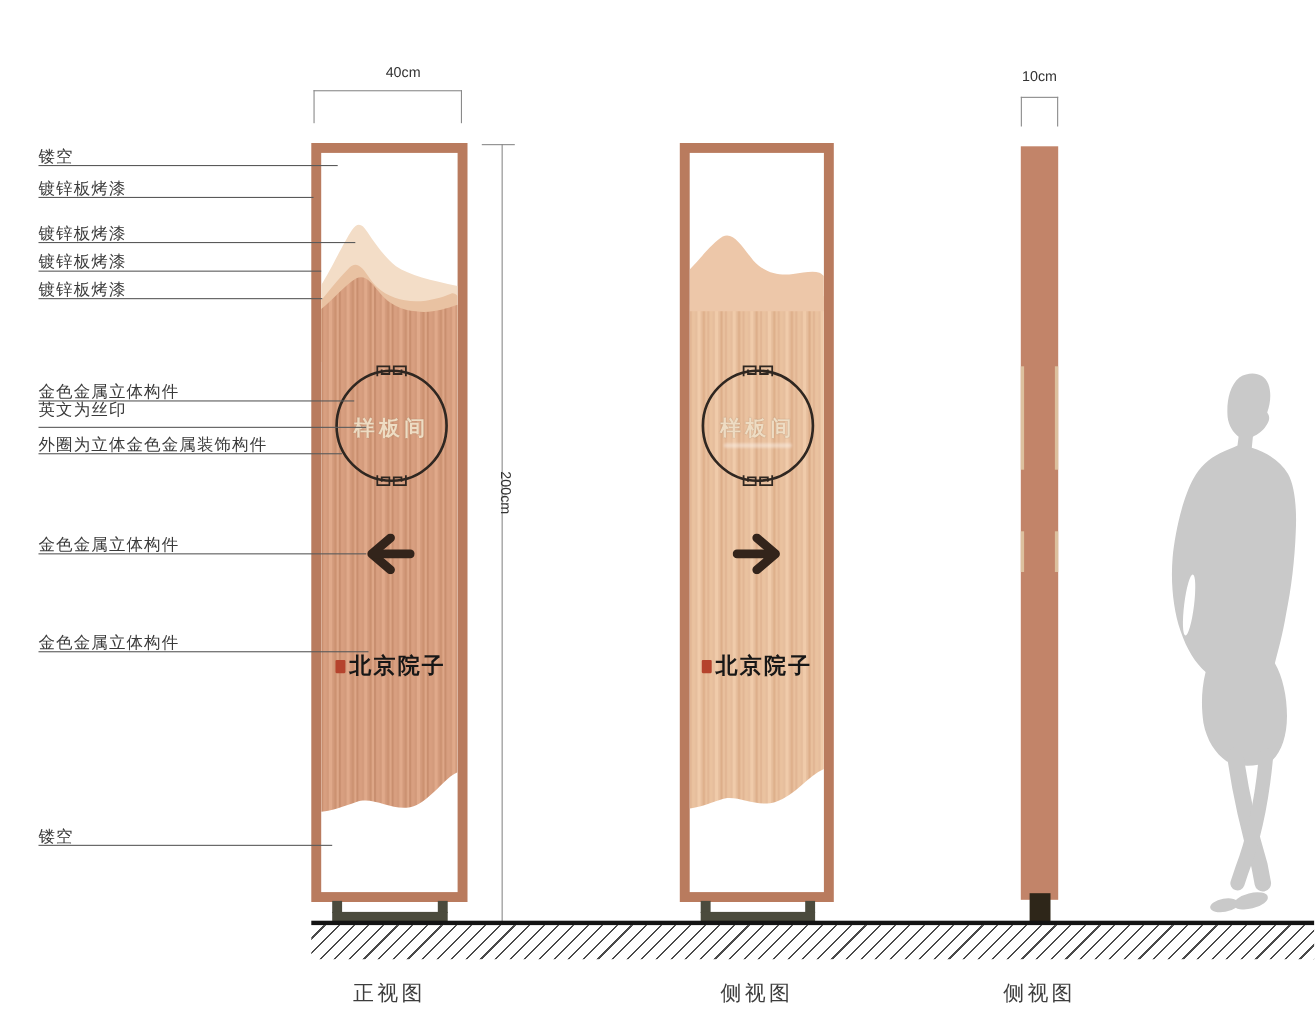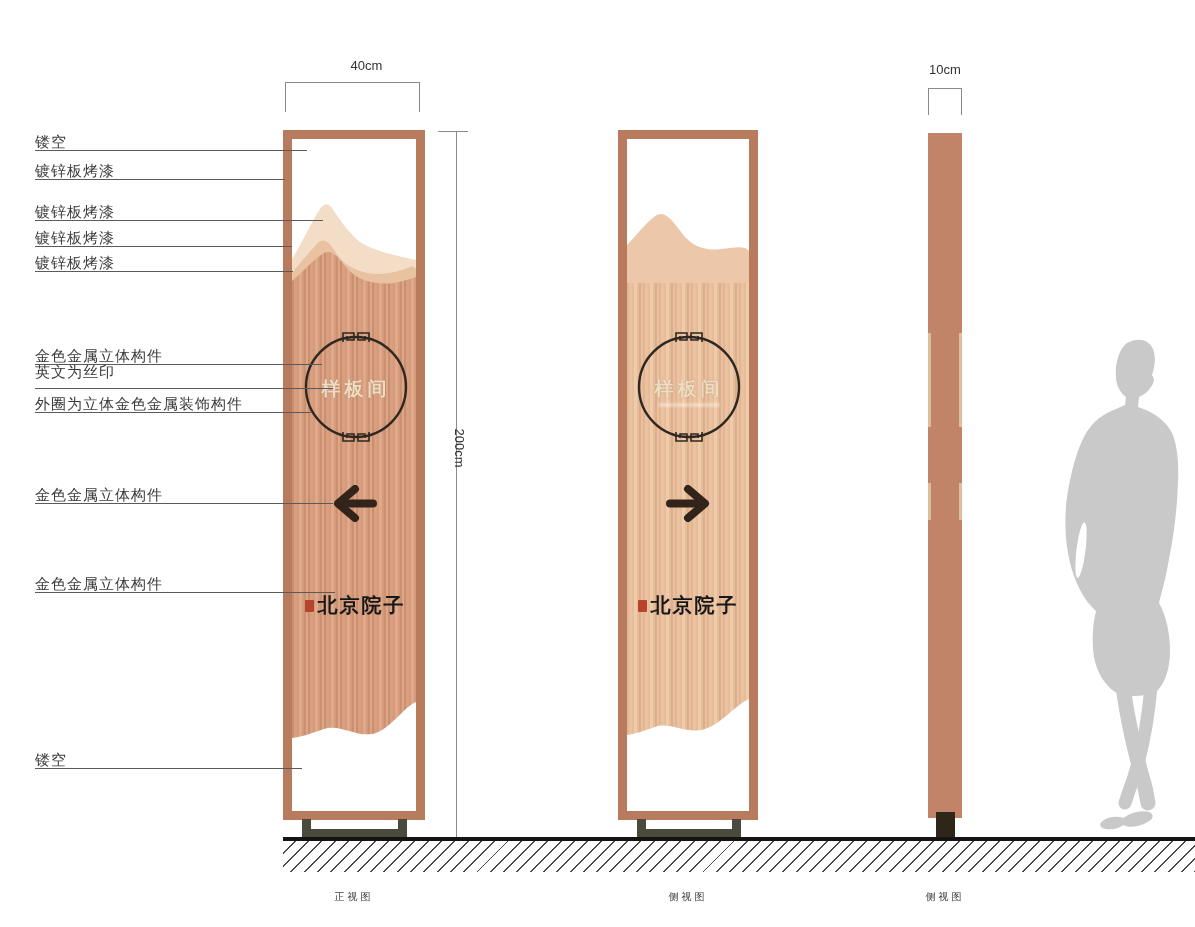--- a/index.html
+++ b/index.html
@@ -2,21 +2,21 @@
 <html><head>
 <meta charset="utf-8">
 <style>
   html,body{margin:0;padding:0;background:#fff;}
   #stage{position:relative;width:1195px;height:927px;background:#ffffff;overflow:hidden;
          font-family:"Liberation Sans","DejaVu Sans",sans-serif;}
   .ann{position:absolute;left:35px;font-size:15px;color:#3a3a3a;letter-spacing:1px;white-space:nowrap;}
   .ann-line{position:absolute;left:35px;height:1px;background:#5a5a5a;z-index:6;}
   .dim-text{position:absolute;font-size:13px;color:#333;text-align:center;}
   .dim-line{position:absolute;background:#8a8a8a;}
-  .view-label{position:absolute;width:110px;text-align:center;font-size:10px;color:#3d3d3d;letter-spacing:3px;}
+  .view-label{position:absolute;width:110px;text-align:center;font-size:19px;color:#3d3d3d;letter-spacing:3px;}
   .panel-frame{position:absolute;box-sizing:border-box;border:9px solid #b97b5e;background:#ffffff;}
   .panel-svg{position:absolute;z-index:2;}
   .circle-orn{position:absolute;z-index:3;}
   .room-label{position:absolute;z-index:4;width:112px;text-align:center;font-size:19px;letter-spacing:4px;
               color:#eedcc3;text-shadow:0 0 1px rgba(125,92,64,.55);font-weight:700;}
   .eng-line{position:absolute;z-index:4;height:4px;background:rgba(255,255,255,.38);filter:blur(1px);border-radius:2px;}
   .arrow-svg{position:absolute;z-index:4;}
   .logo{position:absolute;z-index:4;display:flex;align-items:center;justify-content:center;gap:4px;
         font-family:"DejaVu Serif","Liberation Serif",serif;font-weight:bold;font-size:20px;color:#171717;letter-spacing:2px;white-space:nowrap;}
   .seal{width:9px;height:12px;background:#b5432d;border-radius:1px;display:inline-block;flex:0 0 auto;}

